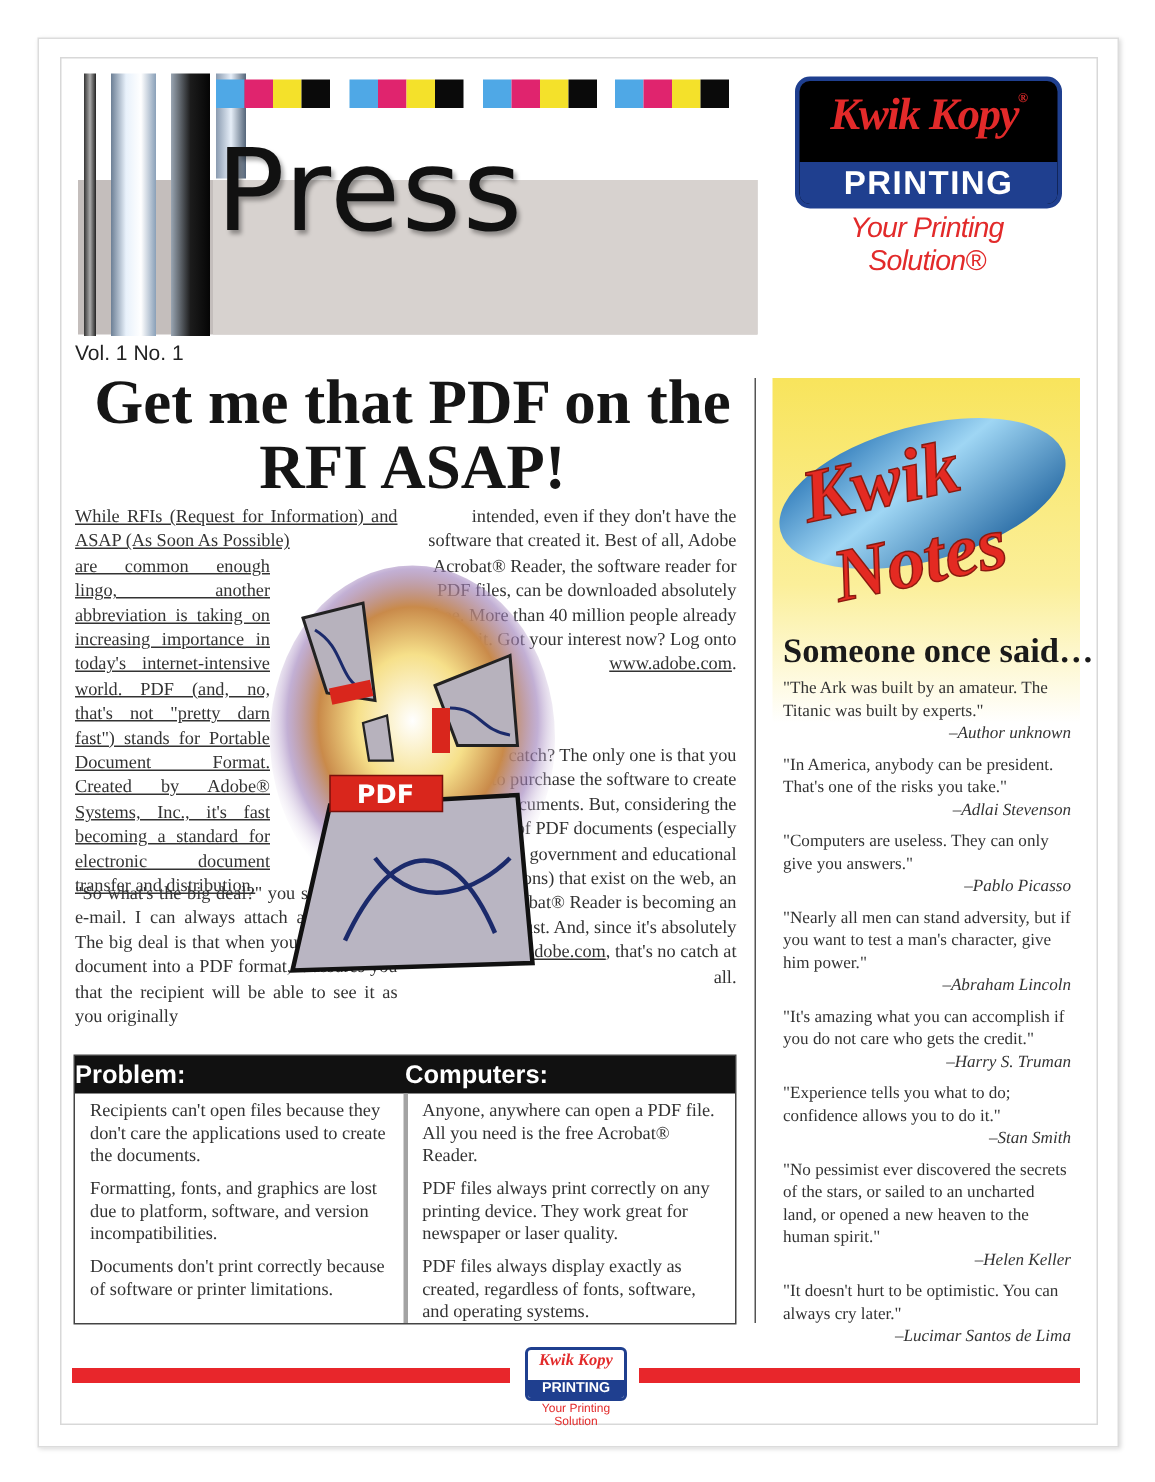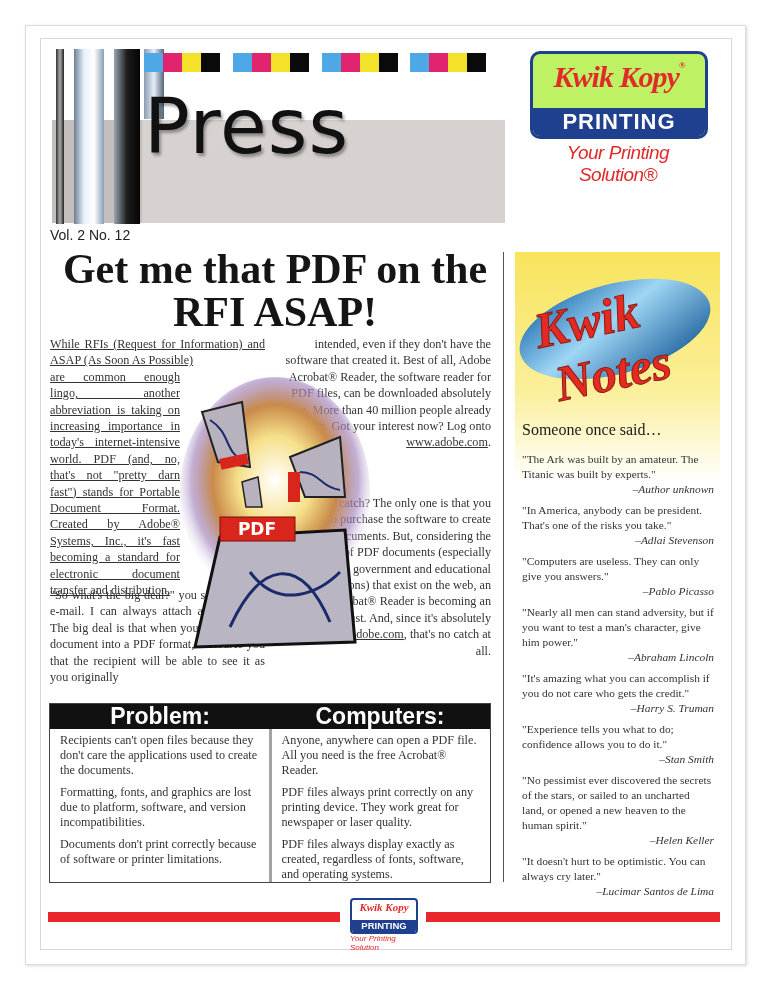--- a/index.html
+++ b/index.html
@@ -14,21 +14,21 @@
   .gray-block { position:absolute; left:0; top:73px; width:453px; height:103px; background:#c4bebc; }
   .gray-block-inner { position:absolute; left:90px; top:0; width:363px; height:103px; background:#d7d2cf; }
   .color-strip { position:absolute; top:6px; display:flex; }
   .swatch { width:19px; height:19px; }
   .press-word { position:absolute; left:92px; top:45px; font-family:"DejaVu Sans", sans-serif; font-weight:normal; font-size:76px; line-height:70px; letter-spacing:1px; color:#111; text-shadow:2px 3px 3px rgba(0,0,0,0.35); }
   .sheet-word { position:absolute; left:92px; top:108px; font-family:"DejaVu Sans", sans-serif; font-weight:bold; font-size:76px; line-height:70px; letter-spacing:1px; color:#111; text-shadow:2px 3px 3px rgba(0,0,0,0.35); }
   .vol-label { position:absolute; left:50px; top:227px; font-family:"Liberation Sans", sans-serif; font-size:14px; color:#222; }
 
   
   .logo { position:absolute; left:530px; top:51px; width:176px; }
-  .logo-box { width:172px; height:82px; border:3px solid #1f3f8f; border-radius:10px; background:#bef264; overflow:hidden; position:relative; }
+  .logo-box { width:172px; height:82px; border:3px solid #1f3f8f; border-radius:10px; background:#000000; overflow:hidden; position:relative; }
   .logo-brand { position:absolute; left:0; top:6px; width:100%; text-align:center; font-family:"Liberation Serif", serif; font-style:italic; font-weight:bold; font-size:30px; color:#e22a2a; letter-spacing:-1px; }
   .logo-reg { font-size:9px; vertical-align:top; }
   .logo-band { position:absolute; left:0; bottom:0; width:100%; height:28px; background:#1f3f8f; color:#fff; text-align:center; font-family:"Liberation Sans", sans-serif; font-weight:bold; font-size:22px; line-height:28px; letter-spacing:1px; }
   .logo-tag { margin-top:3px; text-align:center; font-family:"Liberation Sans", sans-serif; font-style:italic; font-size:19px; color:#e22a2a; letter-spacing:-0.5px; }
 
   
   .headline { position:absolute; left:50px; top:248px; width:450px; text-align:center; font-family:"Liberation Serif", serif; font-weight:bold; font-size:42px; line-height:43px; color:#151515; }
 
   .col-rule { position:absolute; left:503px; top:252px; width:1px; height:630px; background:#555; }
 
@@ -40,42 +40,42 @@
   .col2-p1 { position:absolute; left:281px; top:336px; width:210px; text-align:right; }
   .col2-p2 { position:absolute; left:281px; top:495px; width:210px; text-align:right; }
   .ul-link { text-decoration:underline; }
 
   
   .illus { position:absolute; left:180px; top:372px; width:190px; height:280px; }
 
   
   .ps-table { position:absolute; left:49px; top:703px; width:440px; height:178px; border:1px solid #444; }
   .ps-head { display:flex; height:25px; background:#111; }
-  .ps-head div { flex:1; color:#fff; font-family:"Liberation Sans", sans-serif; font-weight:bold; font-size:23px; line-height:25px; padding-left:0;text-align:center; }
+  .ps-head div { flex:1; color:#fff; font-family:"Liberation Sans", sans-serif; font-weight:bold; font-size:17px; line-height:25px; padding-left:0; }
   .ps-body { display:flex; height:153px; }
   .ps-col { flex:1; padding:4px 10px 0 10px; font-family:"Liberation Serif", serif; font-size:12.2px; line-height:15px; color:#333; }
   .ps-col + .ps-col { border-left:3px solid #a3a3a3; }
   .ps-item { margin-bottom:7px; }
 
   
   .sidebar { position:absolute; left:515px; top:252px; width:205px; height:230px; background:linear-gradient(#f8e45c 0%, #fbef9a 60%, #fff 100%); }
   .kwik-notes { position:absolute; left:0; top:12px; width:205px; height:150px; }
-  .said-heading { position:absolute; left:522px; top:421px; font-family:"Liberation Serif", serif; font-weight:normal; font-size:16px; color:#1a1a1a; }
+  .said-heading { position:absolute; left:522px; top:421px; font-family:"Liberation Serif", serif; font-weight:bold; font-size:23px; color:#1a1a1a; }
   .quotes { position:absolute; left:522px; top:452px; width:192px; font-family:"Liberation Serif", serif; font-size:11.4px; line-height:15px; color:#333; }
   .quote { margin-bottom:6px; }
   .attr { text-align:right; font-style:italic; }
 
   
   .footer-bar-left { position:absolute; left:48px; top:912px; width:292px; height:10px; background:#e8262b; }
   .footer-bar-right { position:absolute; left:426px; top:912px; width:294px; height:10px; background:#e8262b; }
   .footer-logo { position:absolute; left:350px; top:898px; width:68px; }
   .flogo-box { width:64px; height:32px; border:2px solid #1f3f8f; border-radius:4px; position:relative; overflow:hidden; background:#fff; }
   .flogo-brand { position:absolute; top:1px; width:100%; text-align:center; font-style:italic; font-weight:bold; font-size:11px; color:#e22a2a; }
   .flogo-band { position:absolute; bottom:0; width:100%; height:12px; background:#1f3f8f; color:#fff; font-family:"Liberation Sans", sans-serif; font-weight:bold; font-size:9.5px; line-height:12px; text-align:center; }
-  .flogo-tag { font-family:"Liberation Sans", sans-serif; font-style:italic; font-size:8px; color:#e22a2a; }
+  .flogo-tag { text-align:center; font-family:"Liberation Sans", sans-serif; font-size:8px; color:#e22a2a; }
 </style>
 </head>
 <body>
 
 <div class="outer-frame"></div>
 <div class="inner-frame"></div>
 
 <div class="masthead">
   <div class="gray-block">
       <div class="gray-block-inner"></div>
@@ -105,21 +105,21 @@
       <div class="swatch" style="background:#0a0a0a"></div>
   </div>
   <div class="color-strip" style="left:358px;">
     <div class="swatch" style="background:#4fa8e6"></div>
       <div class="swatch" style="background:#e0246e"></div>
       <div class="swatch" style="background:#f4e12a"></div>
       <div class="swatch" style="background:#0a0a0a"></div>
   </div>
   <div class="press-word">Press</div>
 </div>
-<div class="vol-label">Vol. 2 No. 12</div>
+<div class="vol-label">Vol. 1 No. 1</div>
 
 <div class="logo">
   <div class="logo-box">
     <div class="logo-brand"><span>Kwik Kopy</span><span class="logo-reg">®</span></div>
     <div class="logo-band">PRINTING</div>
   </div>
   <div class="logo-tag">Your Printing Solution®</div>
 </div>
 
 <div class="headline">Get me that PDF on the RFI ASAP!</div>

